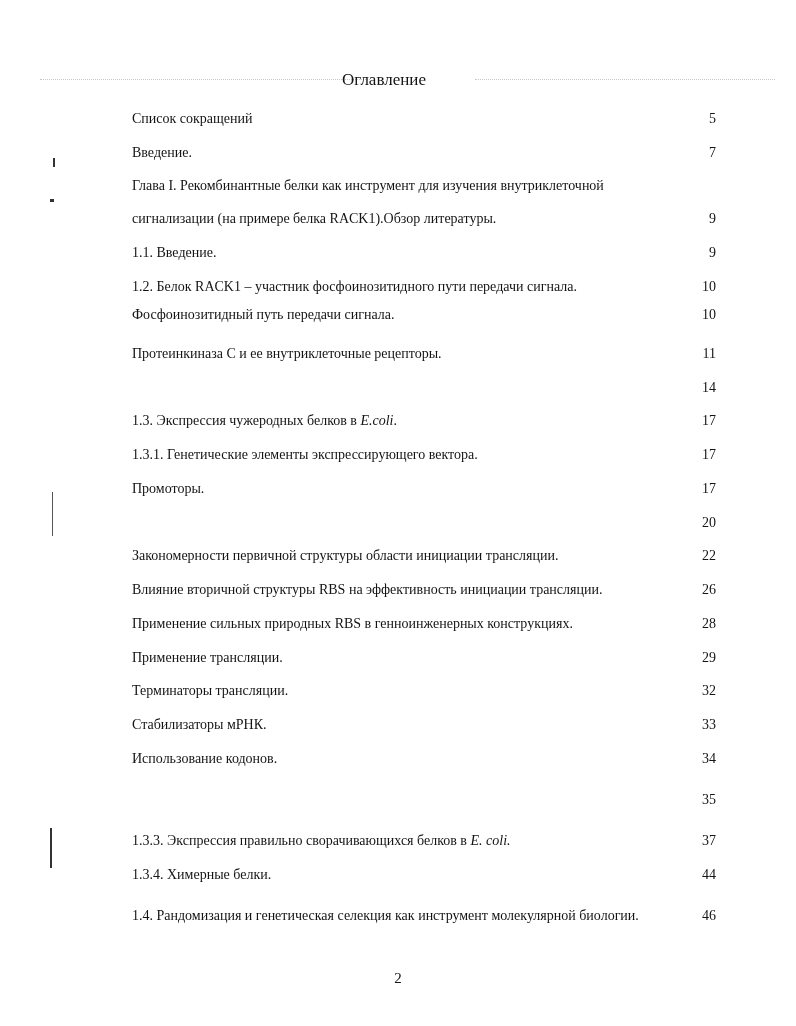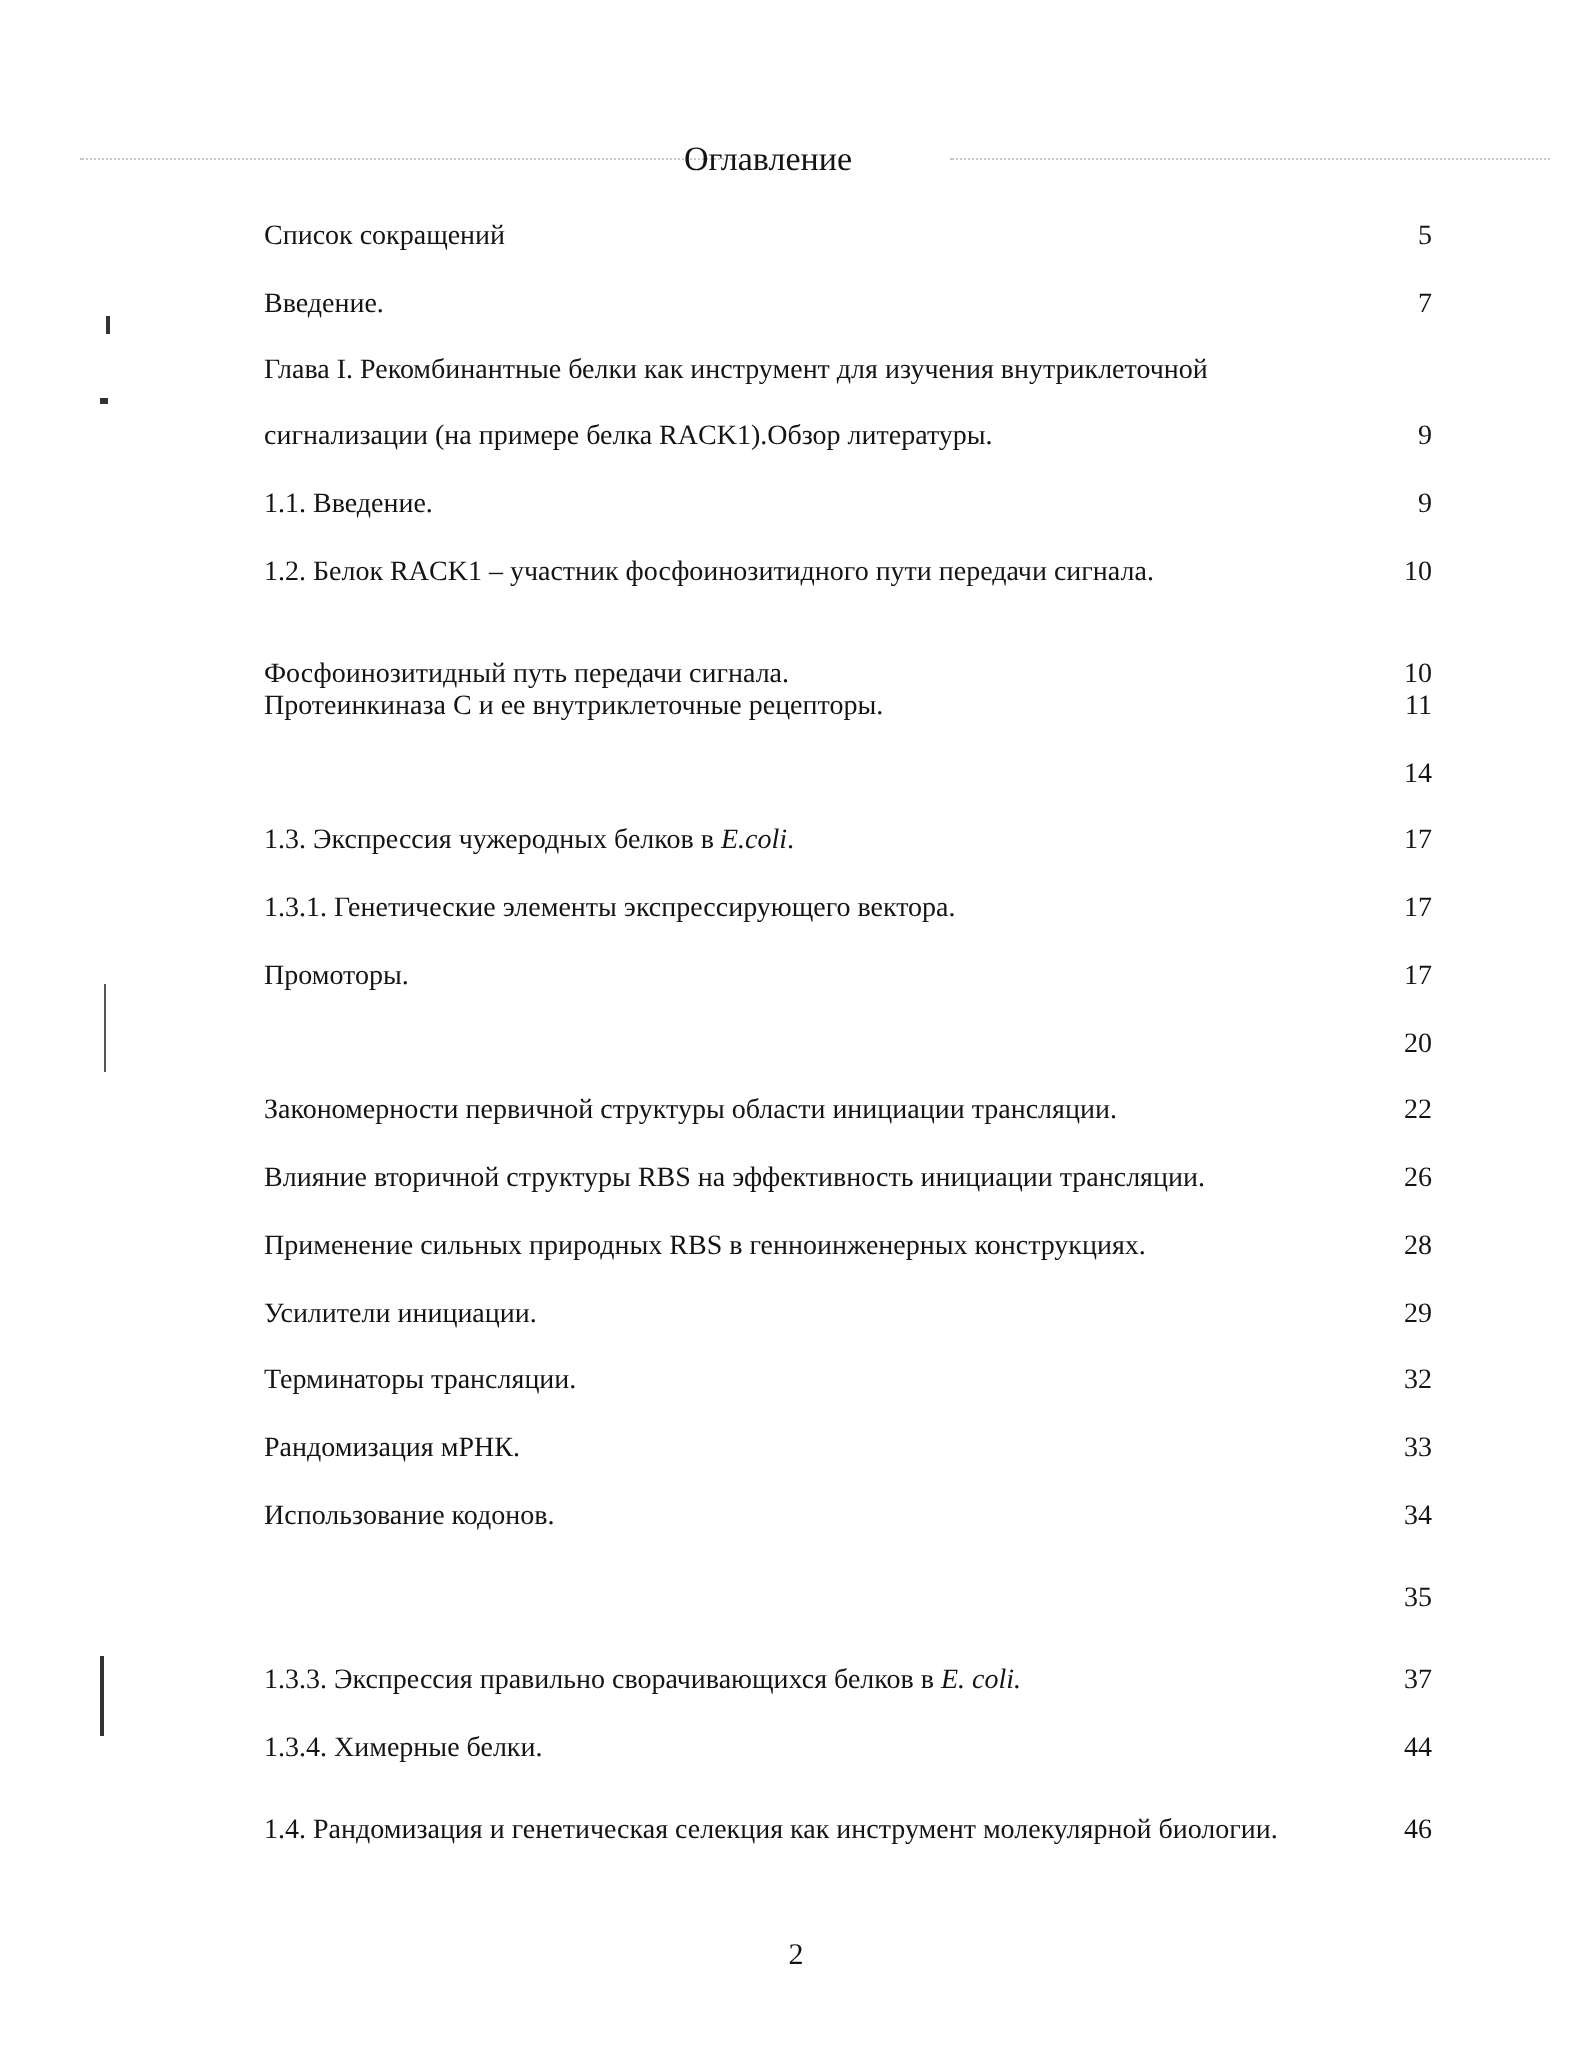--- a/index.html
+++ b/index.html
@@ -55,21 +55,21 @@
       <span class="pg">9</span>
     </div>
   <div class="row" style="top:244px">
       <span class="lbl">1.1. Введение.</span>
       <span class="pg">9</span>
     </div>
   <div class="row" style="top:278px">
       <span class="lbl">1.2. Белок RACK1 – участник фосфоинозитидного пути передачи сигнала.</span>
       <span class="pg">10</span>
     </div>
-  <div class="row" style="top:329px">
+  <div class="row" style="top:306px">
       <span class="lbl">Фосфоинозитидный путь передачи сигнала.</span>
       <span class="pg">10</span>
     </div>
   <div class="row" style="top:345px">
       <span class="lbl">Протеинкиназа С и ее внутриклеточные рецепторы.</span>
       <span class="pg">11</span>
     </div>
   <div class="row" style="top:379px">
       <span class="pg">14</span>
     </div>
@@ -94,29 +94,29 @@
     </div>
   <div class="row" style="top:581px">
       <span class="lbl">Влияние вторичной структуры RBS на эффективность инициации трансляции.</span>
       <span class="pg">26</span>
     </div>
   <div class="row" style="top:615px">
       <span class="lbl">Применение сильных природных RBS в генноинженерных конструкциях.</span>
       <span class="pg">28</span>
     </div>
   <div class="row" style="top:649px">
-      <span class="lbl">Усилители инициации.</span>
+      <span class="lbl">Применение трансляции.</span>
       <span class="pg">29</span>
     </div>
   <div class="row" style="top:682px">
       <span class="lbl">Терминаторы трансляции.</span>
       <span class="pg">32</span>
     </div>
   <div class="row" style="top:716px">
-      <span class="lbl">Рандомизация мРНК.</span>
+      <span class="lbl">Стабилизаторы мРНК.</span>
       <span class="pg">33</span>
     </div>
   <div class="row" style="top:750px">
       <span class="lbl">Использование кодонов.</span>
       <span class="pg">34</span>
     </div>
   <div class="row" style="top:791px">
       <span class="pg">35</span>
     </div>
   <div class="row" style="top:832px">

